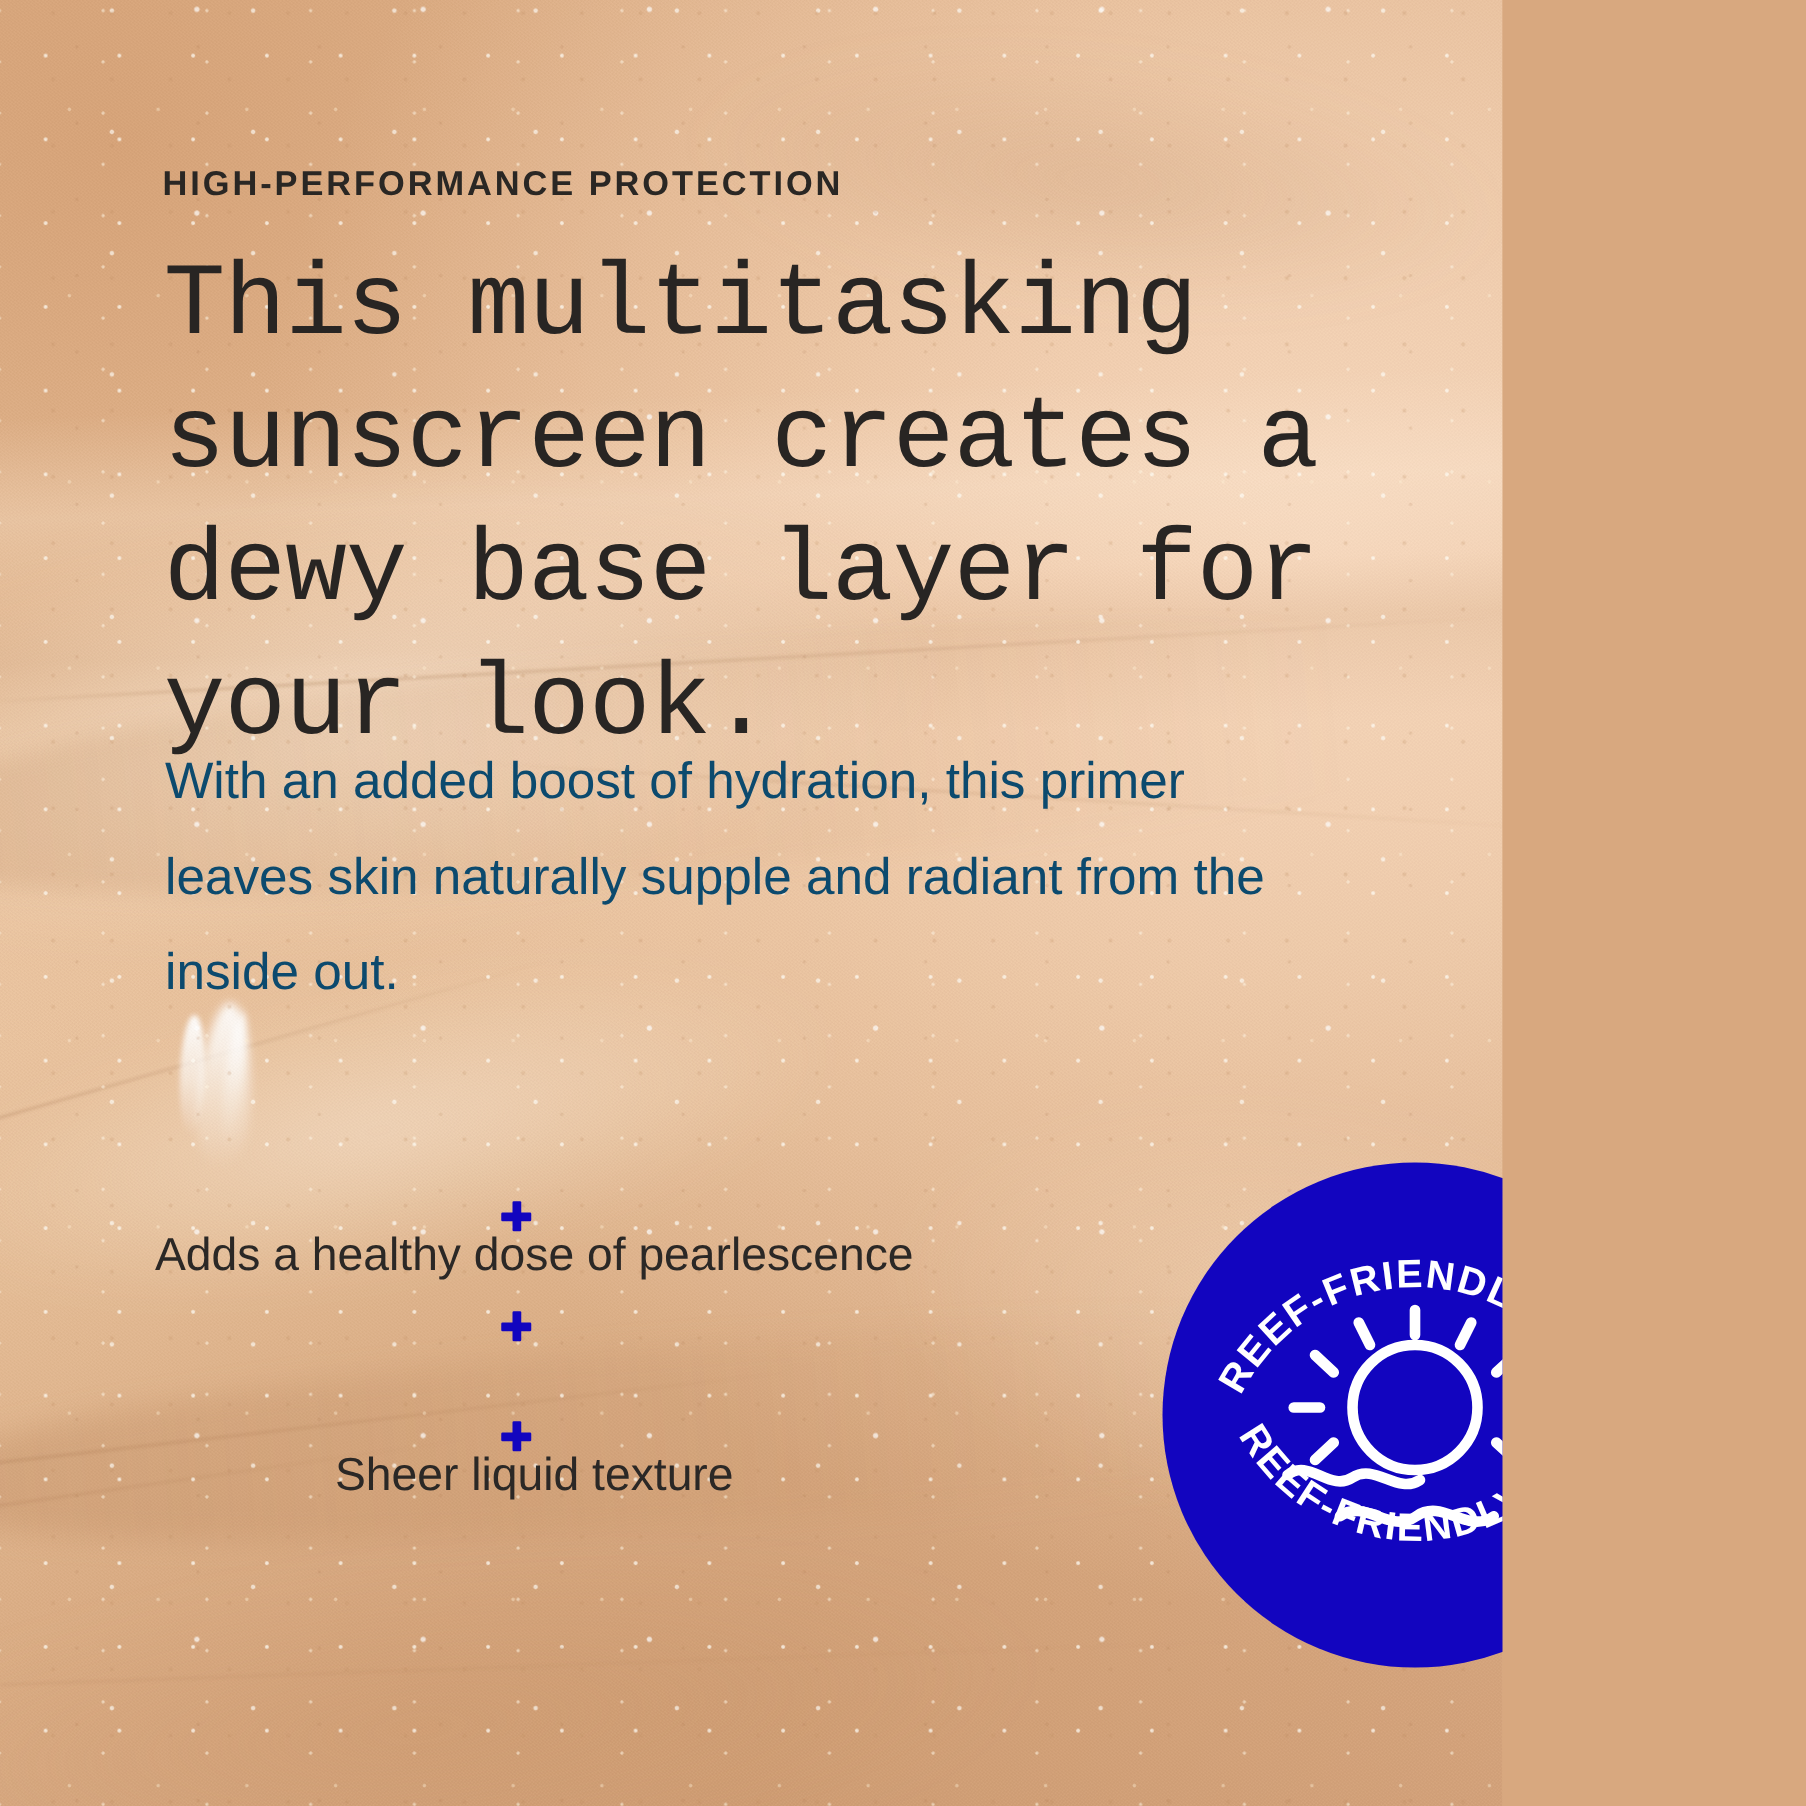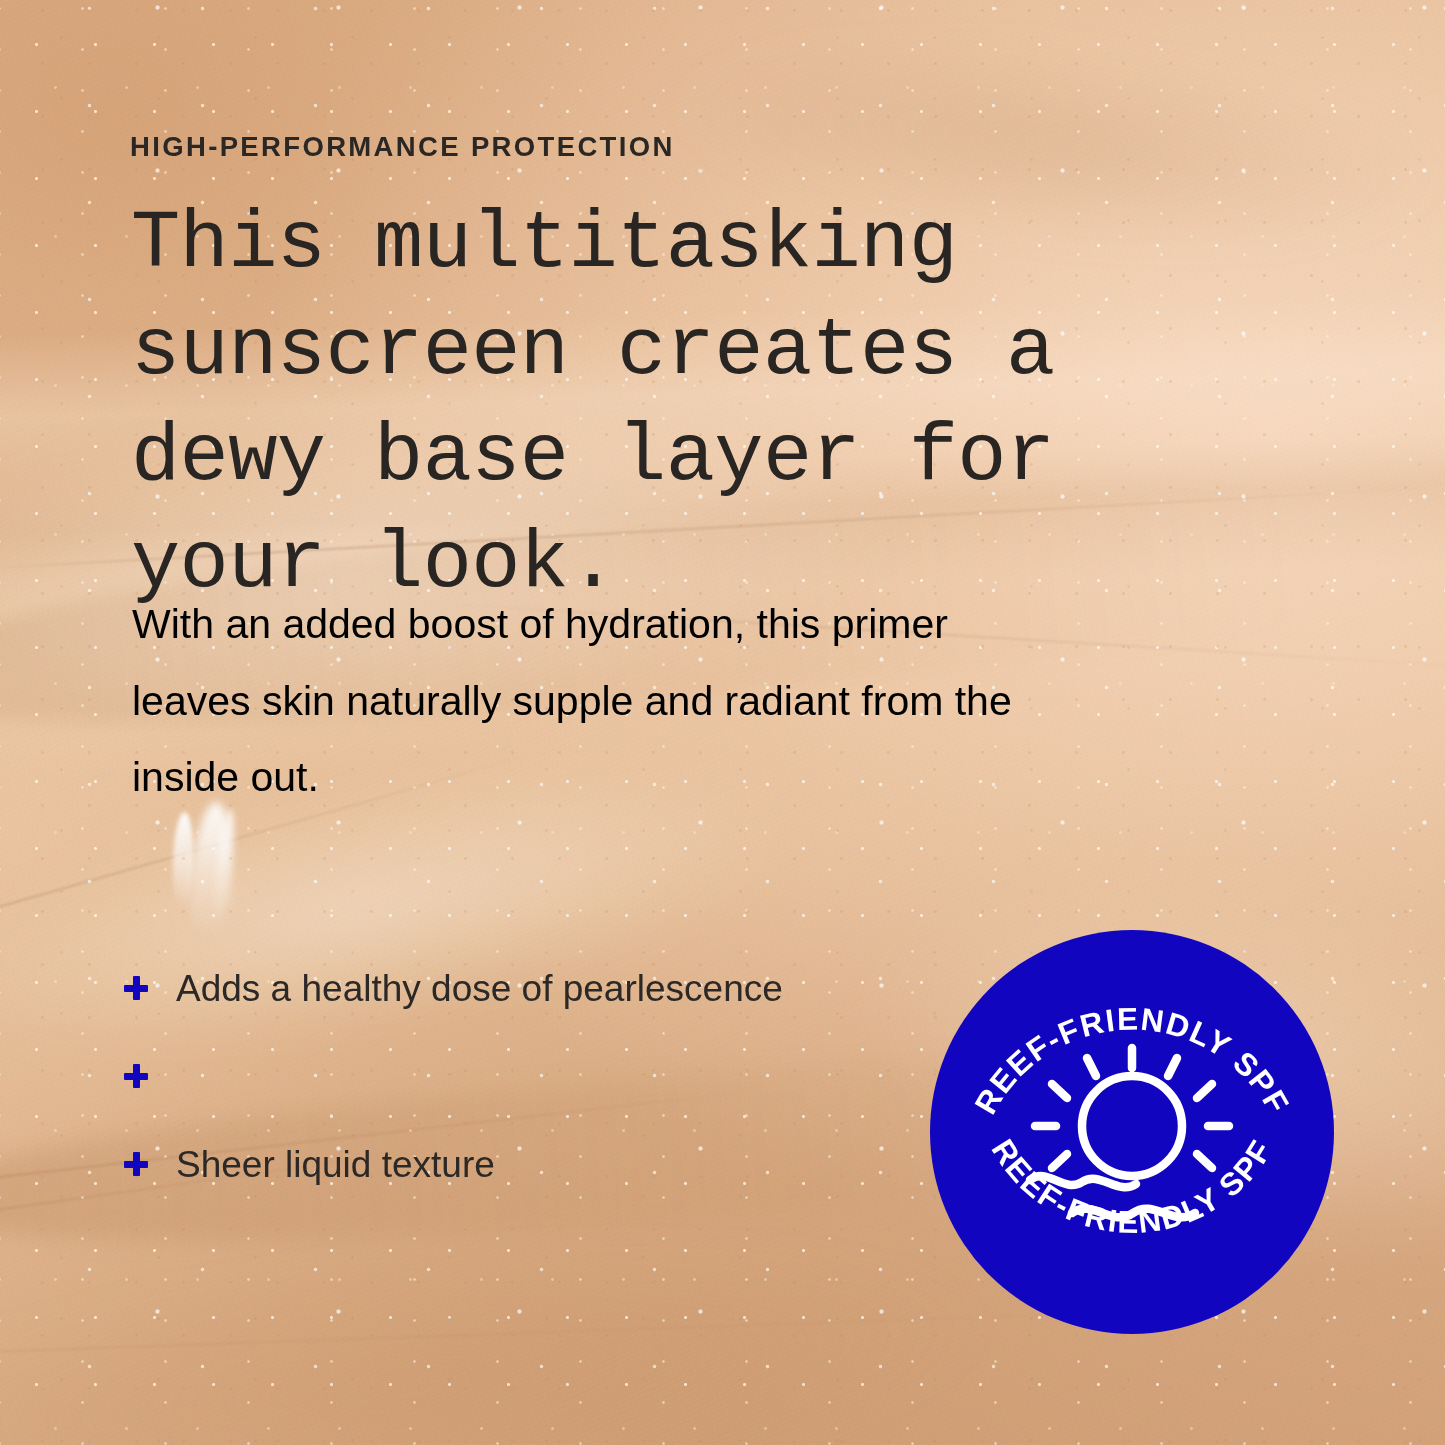--- a/index.html
+++ b/index.html
@@ -6,21 +6,21 @@
   html,body{ width:1445px; height:1445px; overflow:hidden; }
 
   body{
     font-family:"Liberation Sans", sans-serif;
     background:#D8A87F;
   }
 
   
   #canvas{
     position:relative;
-    width:1445px; height:1445px;
+    width:1202px; height:1445px;
     overflow:hidden;
     background:#D9AC83;
   }
 
   
   .bg-base{
     position:absolute; inset:0;
     background:
       radial-gradient(115% 95% at 88% 30%,  rgba(247,216,188,.95) 0%, rgba(240,203,172,.45) 38%, rgba(236,196,162,0) 62%),
       radial-gradient(90% 70% at 8% 8%,    rgba(214,161,117,.85) 0%, rgba(220,172,130,.35) 45%, rgba(222,176,135,0) 72%),
@@ -157,29 +157,29 @@
     letter-spacing:-.6px;
     color:#282523;
     font-weight:400;
   }
 
   .body-copy{
     position:absolute; left:132px; top:586px;
     width:900px;
     font-size:41px;
     line-height:1.87;
-    color:#000000;
+    color:#0c4a6e;
     font-weight:400;
   }
 
   
   .bullets{ position:absolute; left:124px; top:961px; }
   .bullet{
     display:flex; align-items:center;
-    height:54px; margin-bottom:34px;
+    height:54px; margin-bottom:34px;flex-direction:column;
   }
   .bullet:last-child{ margin-bottom:12px; }
   .plus{
     position:relative;
     width:24px; height:24px;
     flex:0 0 24px;
     margin-right:28px;
   }
   .plus::before, .plus::after{
     content:""; position:absolute; background:#1205BF; border-radius:1px;

